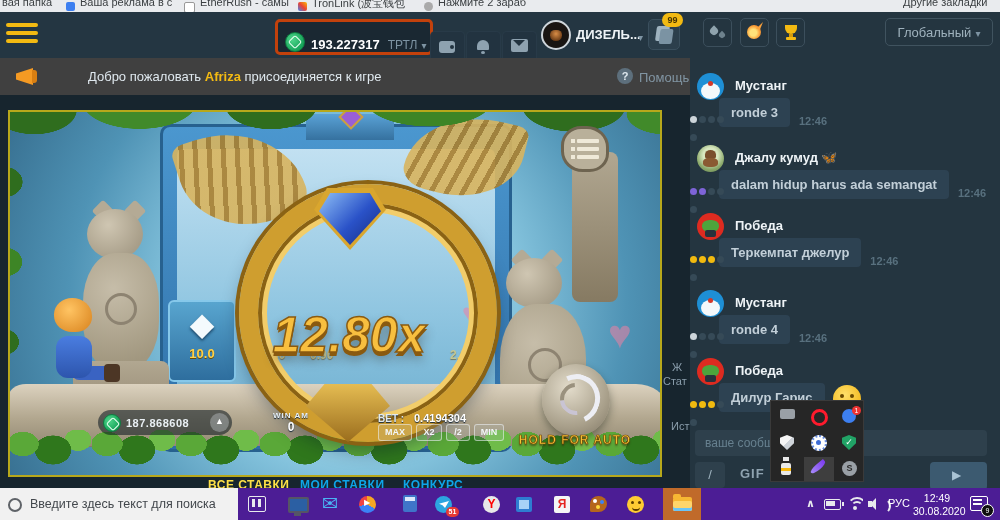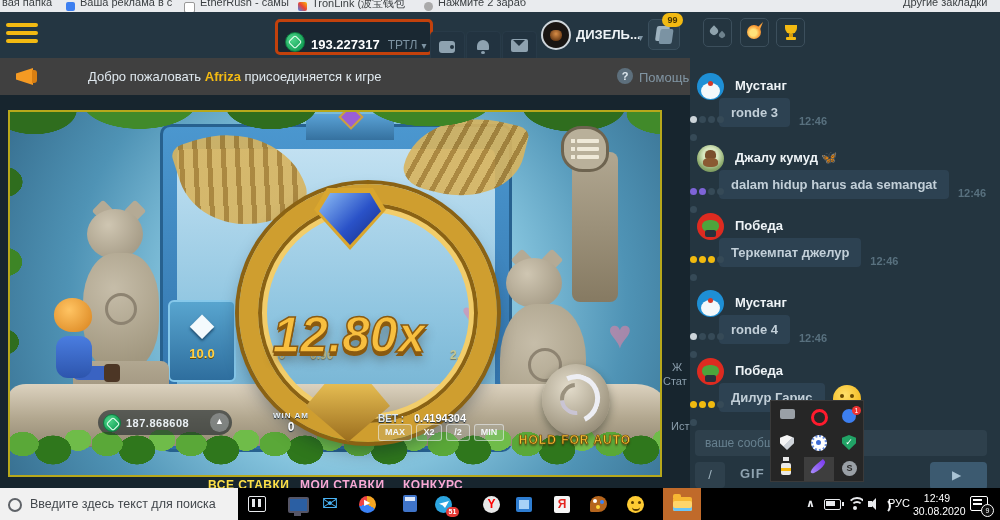--- a/index.html
+++ b/index.html
@@ -138,21 +138,21 @@
         border-bottom-color:#c9c4d4;border-left-color:#9a917e;border-radius:50%;transform:rotate(40deg);}
   .g-hold{left:500px;top:321px;width:130px;text-align:center;font-size:12px;font-weight:bold;letter-spacing:1px;
         color:#f7c534;-webkit-text-stroke:.6px #6b3c05;text-shadow:0 2px 2px rgba(60,30,0,.6);}
   .g-menu{left:551px;top:14px;width:48px;height:46px;background:#b9b09a;border:3px solid #6e6450;
         border-radius:42% 46% 40% 45%;box-sizing:border-box;}
   .g-menu i{position:absolute;left:13px;width:22px;height:4px;background:#efe9d8;border-radius:1px;}
   .g-menu i::before{content:"";position:absolute;left:-6px;top:0;width:4px;height:4px;background:#efe9d8;}
 
   
   .sidelbl{color:#8a9dab;font-size:11px;}
-  .tab{top:478px;color:#f9a8d4;font-size:12px;font-weight:bold;letter-spacing:.5px;}
+  .tab{top:478px;color:#0ea5e9;font-size:12px;font-weight:bold;letter-spacing:.5px;}
   .tab.on{color:#fde047;}
 
   
   #chat{left:690px;top:12px;width:310px;height:476px;background:#243540;}
   .cbtn{top:6px;width:27px;height:27px;border:1px solid #3c4f5c;border-radius:5px;}
   .drop1{position:absolute;left:6px;top:8px;width:8px;height:8px;background:#8fa3ad;border-radius:0 50% 50% 50%;transform:rotate(45deg);}
   .drop2{position:absolute;left:15px;top:13px;width:6px;height:6px;background:#6d818c;border-radius:0 50% 50% 50%;transform:rotate(45deg);}
   .fire{position:absolute;left:6px;top:6px;width:14px;height:14px;border-radius:50%;
         background:radial-gradient(circle at 45% 55%,#ffe27a 0 30%,#f9a03a 60%,#ef6c1a 100%);}
   .fire::after{content:"";position:absolute;right:-2px;top:-3px;width:7px;height:7px;background:#f9a03a;
@@ -211,21 +211,21 @@
         color:#fff;font-size:9px;text-align:center;line-height:15px;}
   .t-green::after{content:"✓";}
   .t-bottle{width:10px;height:12px;background:#e8e8e8;border-radius:2px;margin-top:3px;}
   .t-bottle::before{content:"";position:absolute;left:2px;top:-3px;width:6px;height:4px;background:#e8e8e8;}
   .t-bottle::after{content:"";position:absolute;left:0;top:8px;width:10px;height:3px;background:#f6b70e;}
   .t-feather{width:18px;height:6px;background:linear-gradient(90deg,#a78bfa,#7c3aed);border-radius:50% 0 50% 50%;transform:rotate(-40deg);}
   .t-steam{width:15px;height:15px;background:#9aa0a6;border-radius:50%;color:#2b2b2b;font-size:9px;font-weight:bold;
         text-align:center;line-height:15px;}
 
   
-  #taskbar{left:0;top:488px;width:1000px;height:32px;background:#000000;z-index:70;}
+  #taskbar{left:0;top:488px;width:1000px;height:32px;background:#4c1d95;z-index:70;}
   #searchbox{left:0;top:0;width:238px;height:32px;background:#f1f1f1;border:none;color:#202124;font-size:12.5px;
         padding:0 8px 0 30px;box-sizing:border-box;outline:none;}
   #searchbox::placeholder{color:#42474c;}
   #searchring{left:8px;top:10px;width:10px;height:10px;border:2px solid #5f6368;border-radius:50%;z-index:71;}
   .tb{top:5px;width:22px;height:22px;}
   .tb-tv{left:2px;top:3px;width:16px;height:14px;border:1.5px solid #e8eaed;border-radius:2px;}
   .tb-tv::after{content:"";position:absolute;left:3px;top:2px;width:3px;height:8px;background:#e8eaed;box-shadow:6px 0 0 #e8eaed;}
   .tb-pc{left:2px;top:4px;width:17px;height:12px;background:#2b5fa3;border:2px solid #58赤0;border:2px solid #556;border-radius:2px;}
   .tb-pc::after{content:"";position:absolute;left:4px;bottom:-5px;width:7px;height:3px;background:#556;}
   .tb-mail{color:#4ab3f4;font-size:19px;line-height:22px;}
@@ -426,20 +426,21 @@
         <span class="drop2"></span>
       </div>
     <div class="cbtn abs" style="left:50px">
         <span class="fire"></span>
       </div>
     <div class="cbtn trophy abs" style="left:86px">
         <span class="cup"></span>
         <span class="stem"></span>
         <span class="base"></span>
       </div>
+    <div id="channelbtn" class="abs caret">Глобальный</div>
 
     <div class="msg" style="top:61px">
       <div class="avatar av-dora"></div>
       <div class="mname">Мустанг</div>
       <div class="bline">
           <span class="bubble">ronde 3</span>
           <span class="mtime">12:46</span>
         </div>
       <div class="dots"><i class="dt w"></i><i class="dt"></i><i class="dt"></i><i class="dt"></i><i class="dt"></i></div>
     </div>

